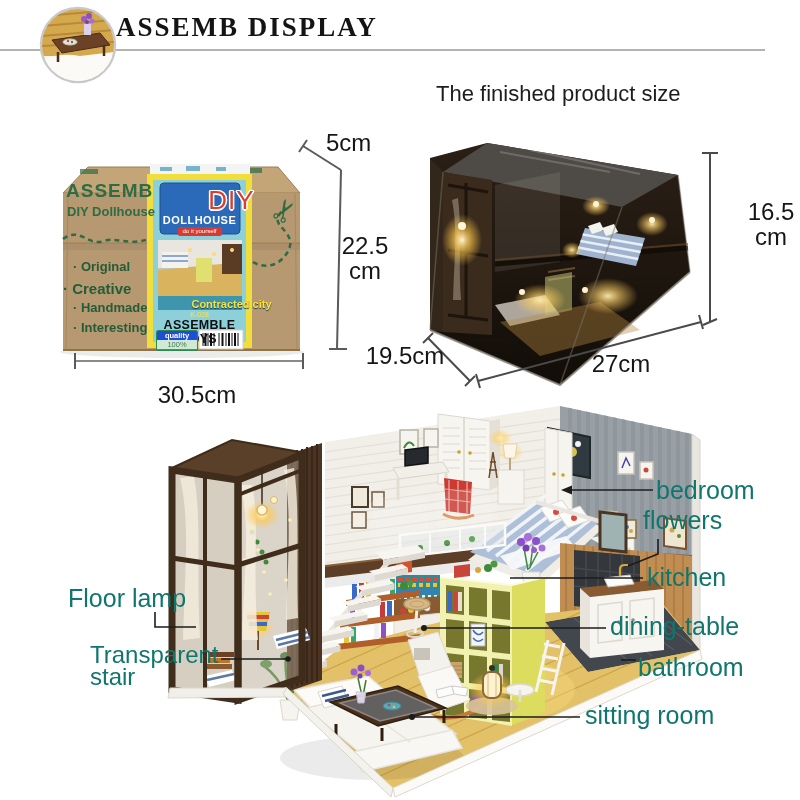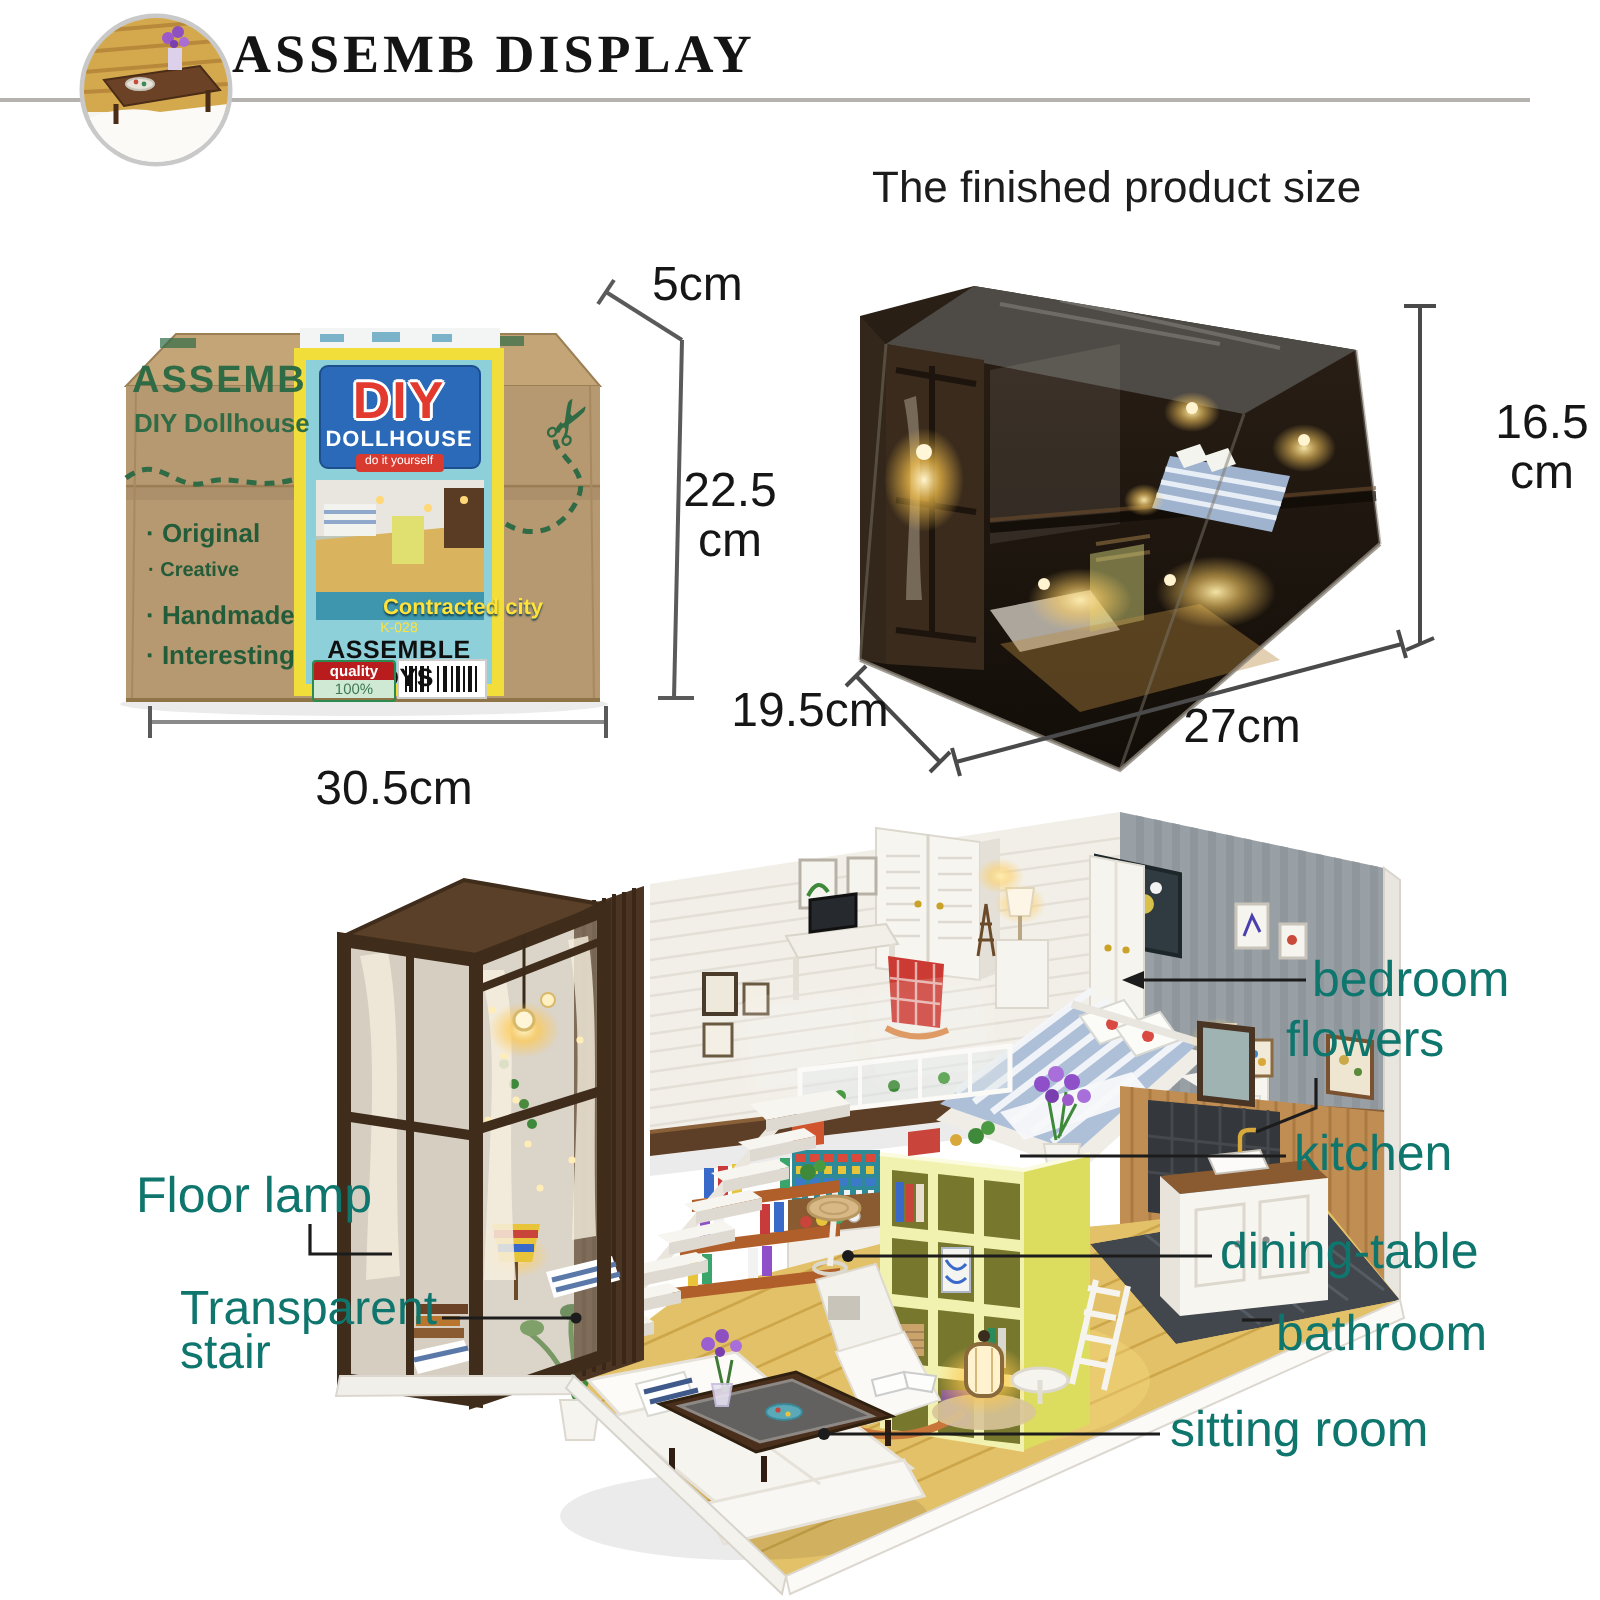--- a/index.html
+++ b/index.html
@@ -10,30 +10,30 @@
   .hdr-title{left:116px;top:13px;font-family:"Liberation Serif",serif;font-weight:bold;
              font-size:27px;letter-spacing:2px;color:#141414;}
   .sec-title{font-size:22px;color:#1c1c1c;}
   .dim{font-size:24px;color:#161616;}
   .dim.ctr{text-align:center;}
   .callout{font-size:25px;color:#0f766e;}
   .wrap2{white-space:normal;line-height:22px;}
   .boxtxt{position:absolute;color:#2f6b44;font-weight:bold;}
   .label-box{position:absolute;left:147px;top:164px;width:105px;height:186px;text-align:center;}
   .label-box .t{position:absolute;left:0;width:100%;}
-  .logo{font-size:26px;font-weight:bold;color:#e23a2e;letter-spacing:1px;
-        text-shadow:-1.5px 0 #fff,1.5px 0 #fff,0 -1.5px #fff,0 1.5px #fff,-1px -1px #fff,1px 1px #fff,1px -1px #fff,-1px 1px #fff;}
+  .logo{font-size:26px;font-weight:normal;color:#e23a2e;letter-spacing:1px;
+        text-shadow:-1.5px 0 #fff,1.5px 0 #fff,0 -1.5px #fff,0 1.5px #fff,-1px -1px #fff,1px 1px #fff,1px -1px #fff,-1px 1px #fff;padding-left:32px;}
   .logosub{font-size:11px;font-weight:bold;color:#fff;letter-spacing:.5px;}
   .tagline{font-size:6px;color:#fff;}
   .pname{font-size:11px;font-weight:bold;color:#ffe23a;text-shadow:0 1px 1px #14404a;}
   .sku{font-size:7px;color:#ffe23a;}
   .cat{font-size:12.5px;font-weight:bold;color:#0f0f0f;letter-spacing:.3px;}
   .qbadge{position:absolute;left:9px;top:166px;width:40px;height:19px;border-radius:2px;overflow:hidden;
           border:1px solid #2a8a50;}
-  .qbadge .q1{font-size:7.5px;font-weight:bold;color:#fff;background:#b91c1c;height:9px;line-height:9px;}
+  .qbadge .q1{font-size:7.5px;font-weight:bold;color:#fff;background:#1d4ed8;height:9px;line-height:9px;}
   .qbadge .q2{font-size:7.5px;color:#3f7a52;background:#cfe9d4;height:9px;line-height:9px;}
 </style>
 </head>
 <body>
 
 <div class="page">
 
 <svg class="art" viewBox="0 0 800 800" xmlns="http://www.w3.org/2000/svg">
   <defs>
     <radialGradient id="glow" cx="50%" cy="50%" r="50%">
@@ -575,21 +575,21 @@
 <div class="lbl dim ctr" style="left:740px;top:199px;width:62px;">
   <div>16.5</div>
   <div>cm</div>
 </div>
 <div class="lbl dim ctr" style="left:355px;top:343px;width:100px;">19.5cm</div>
 <div class="lbl dim ctr" style="left:571px;top:351px;width:100px;">27cm</div>
 
 <div class="boxtxt" style="left:66px;top:180px;font-size:19px;letter-spacing:1px;">ASSEMB</div>
 <div class="boxtxt" style="left:67px;top:204px;font-size:13px;">DIY Dollhouse</div>
 <div class="boxtxt" style="left:73px;top:259px;font-size:13px;color:#235c38;">· Original</div>
-<div class="boxtxt" style="left:74px;top:280px;font-size:10px;color:#235c38;">· Creative</div>
+<div class="boxtxt" style="left:63px;top:280px;font-size:15px;color:#235c38;">· Creative</div>
 <div class="boxtxt" style="left:73px;top:300px;font-size:13px;color:#235c38;">· Handmade</div>
 <div class="boxtxt" style="left:73px;top:320px;font-size:13px;color:#235c38;">· Interesting</div>
 
 <div class="label-box">
   <div class="t logo" style="top:21px;">DIY</div>
   <div class="t logosub" style="top:50px;">DOLLHOUSE</div>
   <div class="t tagline" style="top:64px;">do it yourself</div>
   <div class="t pname" style="top:134px;padding-left:32px;">Contracted city</div>
   <div class="t sku" style="top:147px;">K-028</div>
   <div class="t cat" style="top:154px;">ASSEMBLE TOYS</div>

